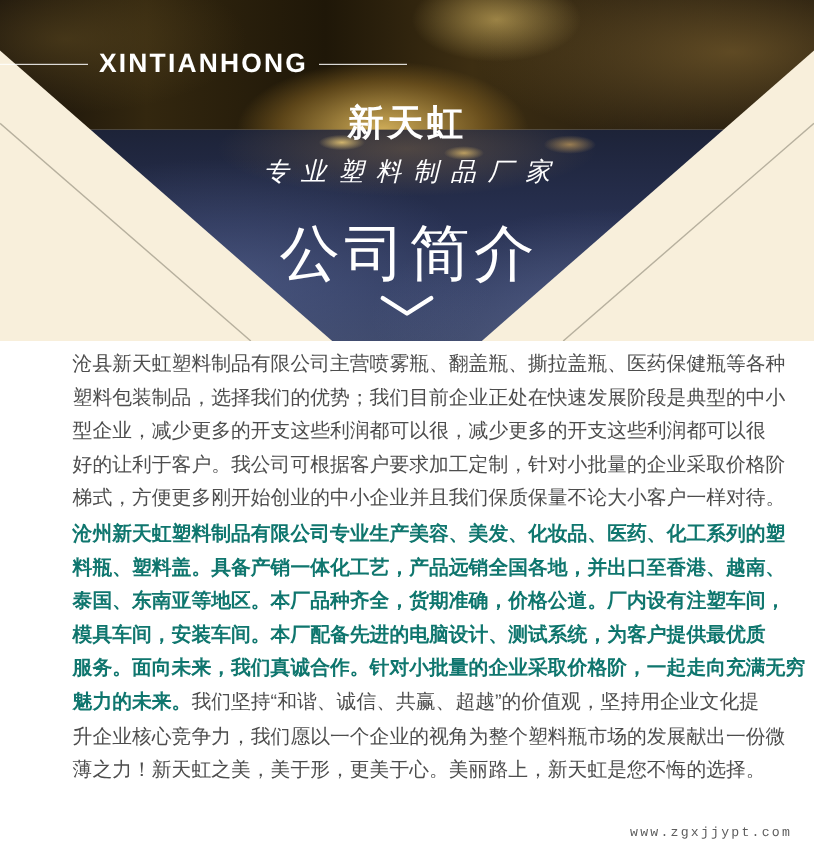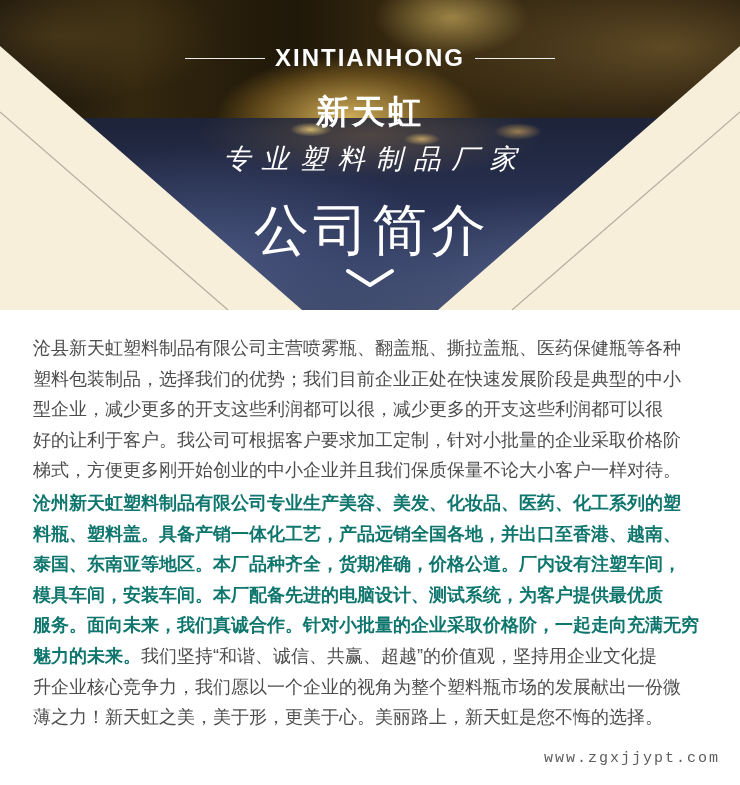--- a/index.html
+++ b/index.html
@@ -20,41 +20,41 @@
       radial-gradient(ellipse 30px 10px at 42% 6%, rgba(245,210,120,.8), rgba(0,0,0,0) 70%),
       radial-gradient(ellipse 26px 9px at 57% 11%, rgba(240,200,110,.7), rgba(0,0,0,0) 70%),
       radial-gradient(ellipse 34px 12px at 70% 7%, rgba(230,180,95,.6), rgba(0,0,0,0) 70%),
       radial-gradient(ellipse 240px 60px at 50% 9%, rgba(190,145,80,.3), rgba(0,0,0,0) 72%),
       radial-gradient(ellipse 320px 150px at 28% 72%, rgba(92,106,152,.5), rgba(0,0,0,0) 75%),
       radial-gradient(ellipse 300px 130px at 76% 88%, rgba(112,124,168,.45), rgba(0,0,0,0) 75%),
       linear-gradient(180deg,#1d2338,#283152 45%,#323d61 75%,#3c4768);}
   #corner-svg{position:absolute;left:0;top:0;}
 
   .hero-text{position:absolute;left:0;width:740px;text-align:center;color:#ffffff;}
-  #brand-row{top:44px;display:flex;align-items:center;justify-content:center;gap:10px;}
+  #brand-row{top:44px;display:flex;align-items:center;gap:10px;}
   .brand-line{width:80px;height:1px;background:#ffffff;opacity:.92;}
   #brand-en{font-size:24px;font-weight:600;letter-spacing:2px;}
   #brand-cn{top:90px;font-size:33px;font-weight:bold;letter-spacing:3px;}
-  #tagline{top:141px;font-size:27px;font-style:italic;letter-spacing:11px;
+  #tagline{top:141px;font-size:23px;font-style:italic;letter-spacing:11px;
            font-family:"Liberation Serif","DejaVu Serif",serif;text-indent:11px;}
   #section-title{top:194px;font-size:55px;font-weight:normal;letter-spacing:4px;text-indent:4px;}
   #chevron{top:268px;}
 
   
-  #body-text{position:absolute;left:0;top:333px;width:669px;padding:0 33px;box-sizing:border-box;
+  #body-text{position:absolute;left:0;top:315px;width:669px;padding:0 66px;box-sizing:border-box;
              font-size:18px;line-height:30.6px;}
   .para{margin:0 0 2px 0;}
   .tline{text-align:justify;text-align-last:justify;white-space:nowrap;}
   .tline.no-just{text-align-last:left;}
   .seg-dark{color:#4d4d4d;}
   .seg-green{color:#0f766e;font-weight:bold;}
 
   
   #footer{position:absolute;right:20px;top:750px;font-family:"Liberation Mono","DejaVu Sans Mono",monospace;
-          font-size:15px;letter-spacing:2px;color:#5d5d5d;}
+          font-size:12px;letter-spacing:2px;color:#5d5d5d;}
 </style>
 </head>
 <body>
 
 <div id="page">
 
   <div id="hero">
     <div class="photo-top"></div>
     <div class="photo-bottom"></div>
 

